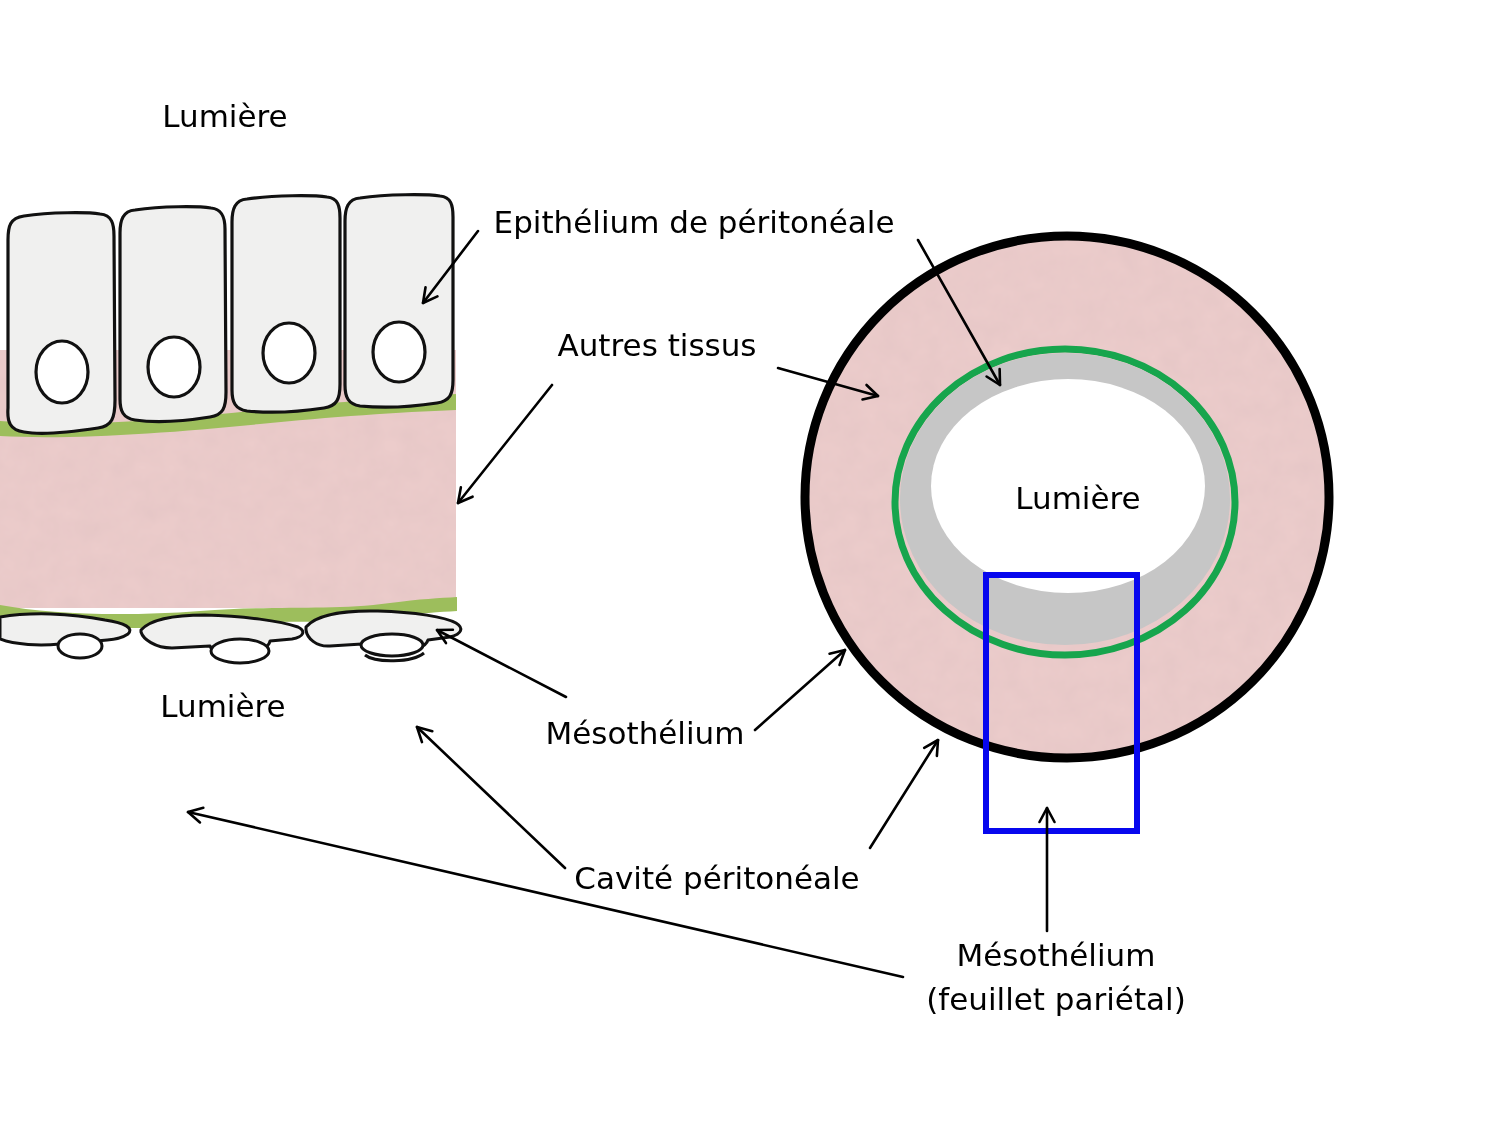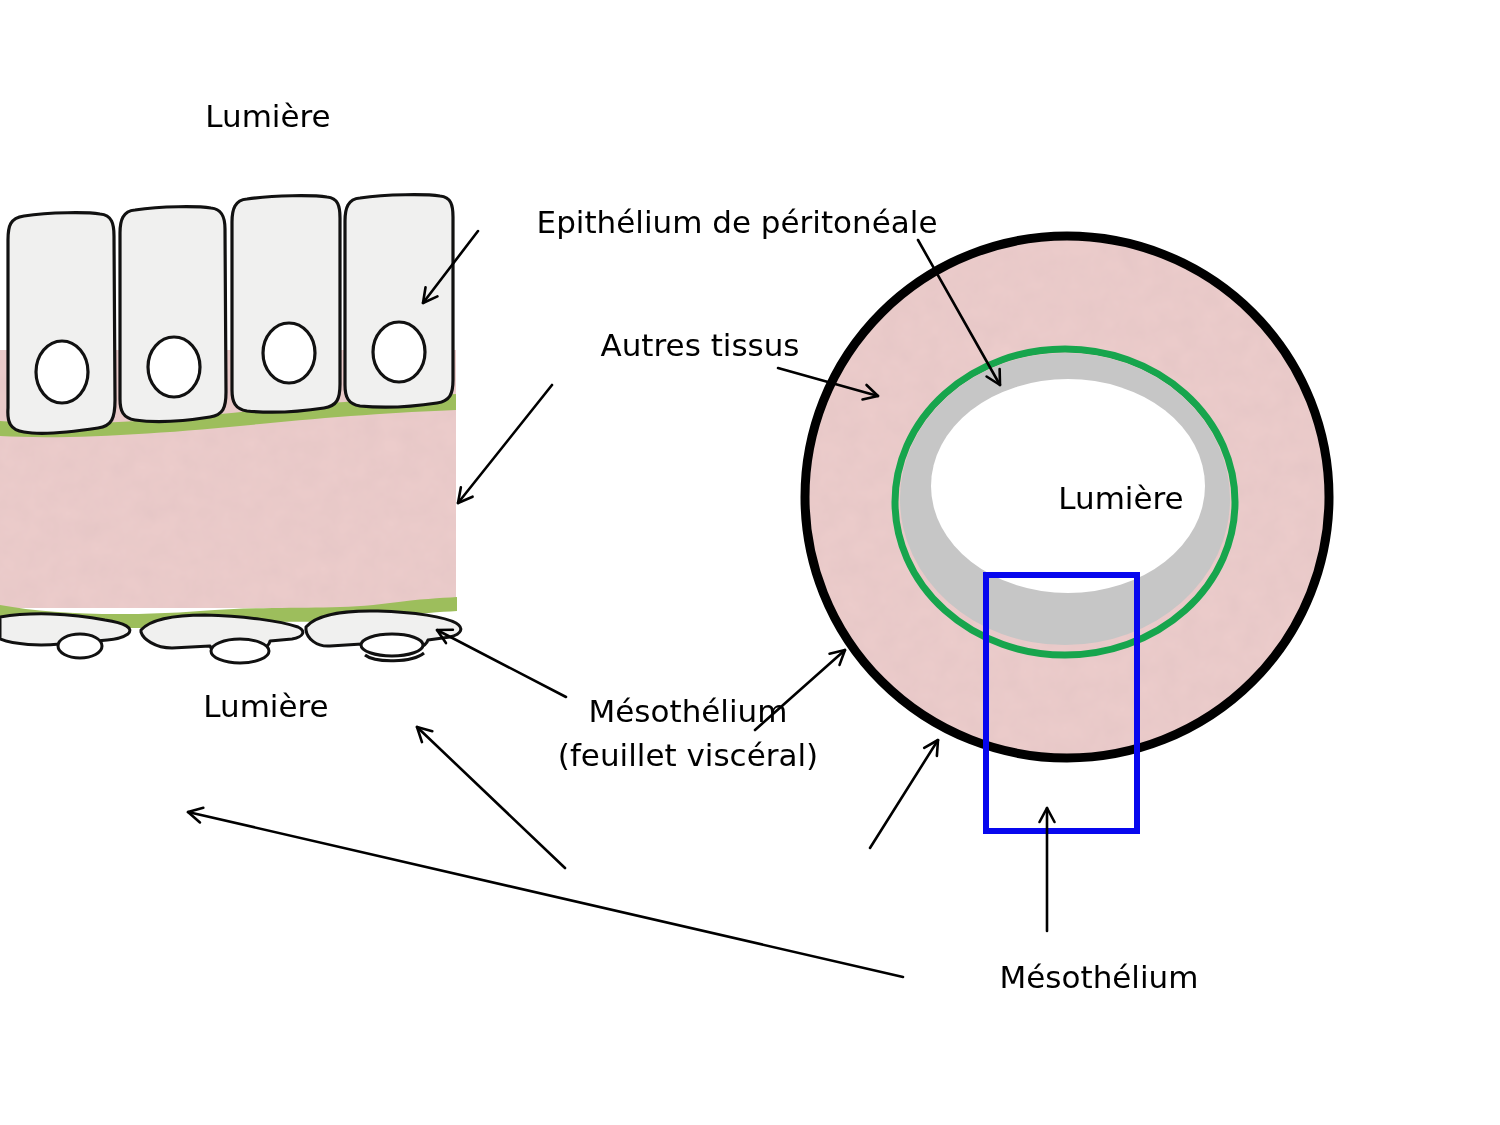--- a/index.html
+++ b/index.html
@@ -1,20 +1,20 @@
 <!DOCTYPE html>
 <html style="--tissue-pink: #eccccb; --green-band: #9dbe5c; --green-ring: #17a54d; --gray-ring: #c6c6c6; --blue: #0707ee; --cell-fill: #f0f0ef; --ink: #111111;"><head>
 <meta charset="utf-8">
 <style>
   html,body{margin:0;padding:0;background:#ffffff;}
   .stage{position:relative;width:1500px;height:1125px;overflow:hidden;background:#fff;
          font-family:"DejaVu Sans", sans-serif;}
   .stage svg{position:absolute;left:0;top:0;}
   .lbl{position:absolute;transform:translate(-50%,-50%);font-size:31px;line-height:1.05;
-       color:#000;white-space:nowrap;text-align:center;margin-left:43px;}
+       color:#000;white-space:nowrap;text-align:center;}
   .lbl2{line-height:44px;}
 </style>
 </head>
 <body>
 
 <div class="stage">
 
   <svg width="1500" height="1125" viewBox="0 0 1500 1125">
     <defs>
       <filter id="tex" x="-5%" y="-5%" width="110%" height="110%">
@@ -104,21 +104,22 @@
   <div class="lbl" style="left:694px;top:222px">Epithélium de péritonéale</div>
 
   <div class="lbl" style="left:657px;top:345px">Autres tissus</div>
 
   <div class="lbl" style="left:1078px;top:498px">Lumière</div>
 
   <div class="lbl" style="left:223px;top:706px">Lumière</div>
 
   <div class="lbl lbl2" style="left:645px;top:733px">
     <div>Mésothélium</div>
-    <div>(feuillet viscéral)</div>
   </div>
 
+  <div class="lbl" style="left:717px;top:878px">Cavité péritonéale</div>
 
   <div class="lbl lbl2" style="left:1056px;top:977px">
     <div>Mésothélium</div>
+    <div>(feuillet pariétal)</div>
   </div>
 
 </div>
 
 </body></html>

